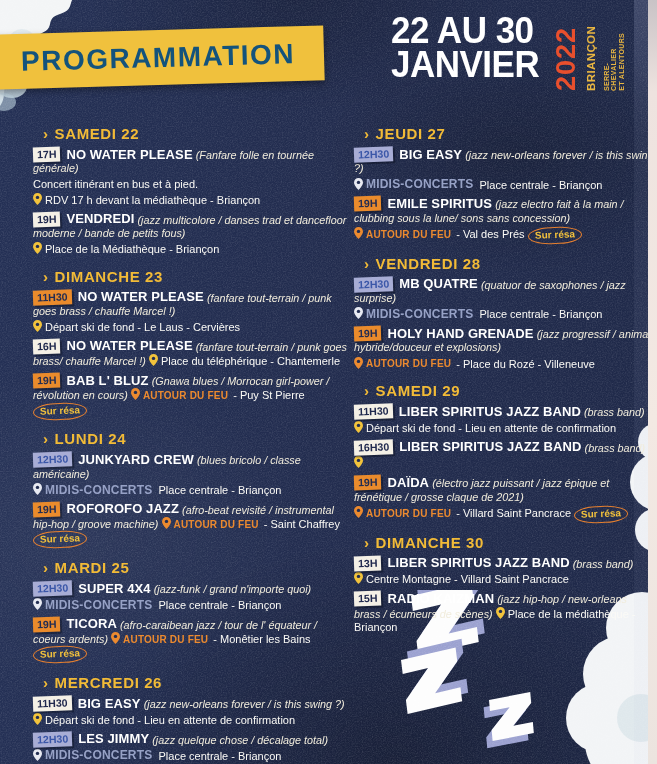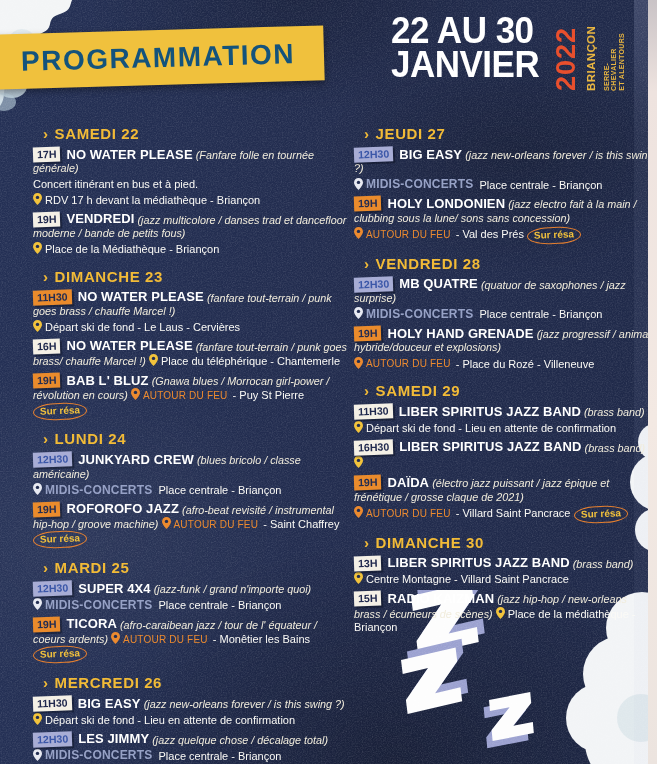--- a/index.html
+++ b/index.html
@@ -47,21 +47,21 @@
     padding:1.5px 4px 2px;margin-right:6px;transform:rotate(-2deg);
     box-shadow:2px 2px 0 rgba(8,12,28,.4);vertical-align:1px;}
   .b-white{background:#f4f0e6;color:#20294e;}
   .b-peri{background:#a8add5;color:#3b57a8;}
   .b-orange{background:#ea8b2c;color:#232d52;}
   .etitle{font-weight:800;font-size:13px;letter-spacing:.1px;color:#fff;margin-top:48px;}
   .edesc{font-style:italic;font-size:10.8px;color:#f1ecdc;}
   .eline{display:block;margin-top:1.5px;}
   .eloc{font-weight:400;font-size:11px;color:#fbfaf6;}
   .midis{color:#97a2c6;font-weight:700;font-size:12px;letter-spacing:.2px;margin-right:3px;}
-  .feu{color:#ec8a2f;font-weight:400;font-size:10px;letter-spacing:.2px;margin-right:2px;}
+  .feu{color:#ec8a2f;font-weight:700;font-size:10px;letter-spacing:.2px;margin-right:2px;}
   .resa{display:inline-block;border:1.5px solid #e8812f;border-radius:50%/60%;color:#f2c13c;
     font-weight:700;font-size:10px;font-style:normal;padding:0 6px 1px;transform:rotate(-2deg);}
   .pin{margin-right:3px;}
   .pin svg{vertical-align:-1.5px;}
   .zdecor{position:absolute;left:383px;top:590px;z-index:2;}
 </style>
 </head>
 <body>
 
 <div class="poster">
@@ -166,21 +166,21 @@
         <div class="event"><span class="badge b-white">16H</span><span class="etitle">BIG EASY</span> <span class="edesc">(jazz new-orleans forever / is this swing ?)</span></div>
       </div>
     </div>
   <div class="col col2">
       <div class="day-section">
         <div class="day-header"><span class="chev">›</span>JEUDI 27</div>
         <div class="event"><span class="badge b-peri">12H30</span><span class="etitle">BIG EASY</span> <span class="edesc">(jazz new-orleans forever / is this swing ?)</span><span class="eline"><span class="pin"><svg width="9" height="12" viewBox="0 0 9 12">
                 <path d="M4.5 0C2 0 0 2 0 4.5 0 7.5 4.5 12 4.5 12S9 7.5 9 4.5C9 2 7 0 4.5 0Z" fill="#e8eaf2"></path>
                 <circle cx="4.5" cy="4.4" r="1.7" fill="#232e52"></circle>
               </svg></span><span class="midis">MIDIS-CONCERTS</span> <span class="eloc">Place centrale - Briançon</span></span></div>
-        <div class="event"><span class="badge b-orange">19H</span><span class="etitle">HOLY LONDONIEN</span> <span class="edesc">(jazz electro fait à la main / clubbing sous la lune/ sons sans concession)</span><span class="eline"><span class="pin"><svg width="9" height="12" viewBox="0 0 9 12">
+        <div class="event"><span class="badge b-orange">19H</span><span class="etitle">EMILE SPIRITUS</span> <span class="edesc">(jazz electro fait à la main / clubbing sous la lune/ sons sans concession)</span><span class="eline"><span class="pin"><svg width="9" height="12" viewBox="0 0 9 12">
                 <path d="M4.5 0C2 0 0 2 0 4.5 0 7.5 4.5 12 4.5 12S9 7.5 9 4.5C9 2 7 0 4.5 0Z" fill="#ec8a2f"></path>
                 <circle cx="4.5" cy="4.4" r="1.7" fill="#232e52"></circle>
               </svg></span><span class="feu">AUTOUR DU FEU</span> <span class="eloc">- Val des Prés</span> <span class="resa">Sur résa</span></span></div>
       </div>
       <div class="day-section">
         <div class="day-header"><span class="chev">›</span>VENDREDI 28</div>
         <div class="event"><span class="badge b-peri">12H30</span><span class="etitle">MB QUATRE</span> <span class="edesc">(quatuor de saxophones / jazz surprise)</span><span class="eline"><span class="pin"><svg width="9" height="12" viewBox="0 0 9 12">
                 <path d="M4.5 0C2 0 0 2 0 4.5 0 7.5 4.5 12 4.5 12S9 7.5 9 4.5C9 2 7 0 4.5 0Z" fill="#e8eaf2"></path>
                 <circle cx="4.5" cy="4.4" r="1.7" fill="#232e52"></circle>
               </svg></span><span class="midis">MIDIS-CONCERTS</span> <span class="eloc">Place centrale - Briançon</span></span></div>

